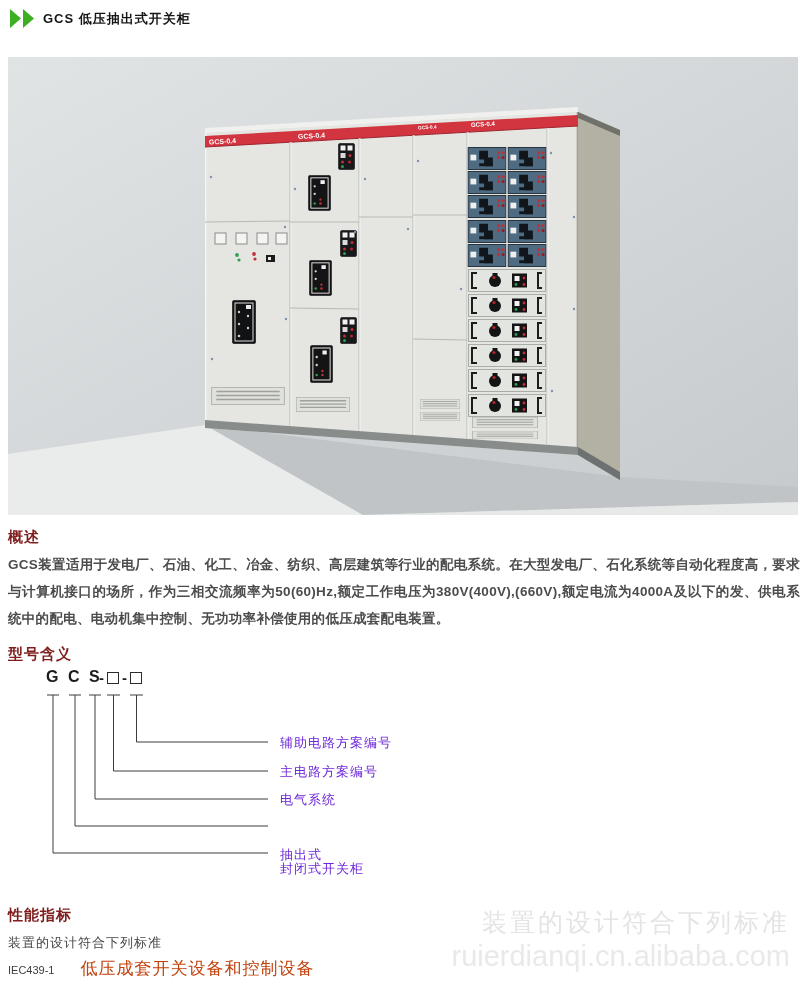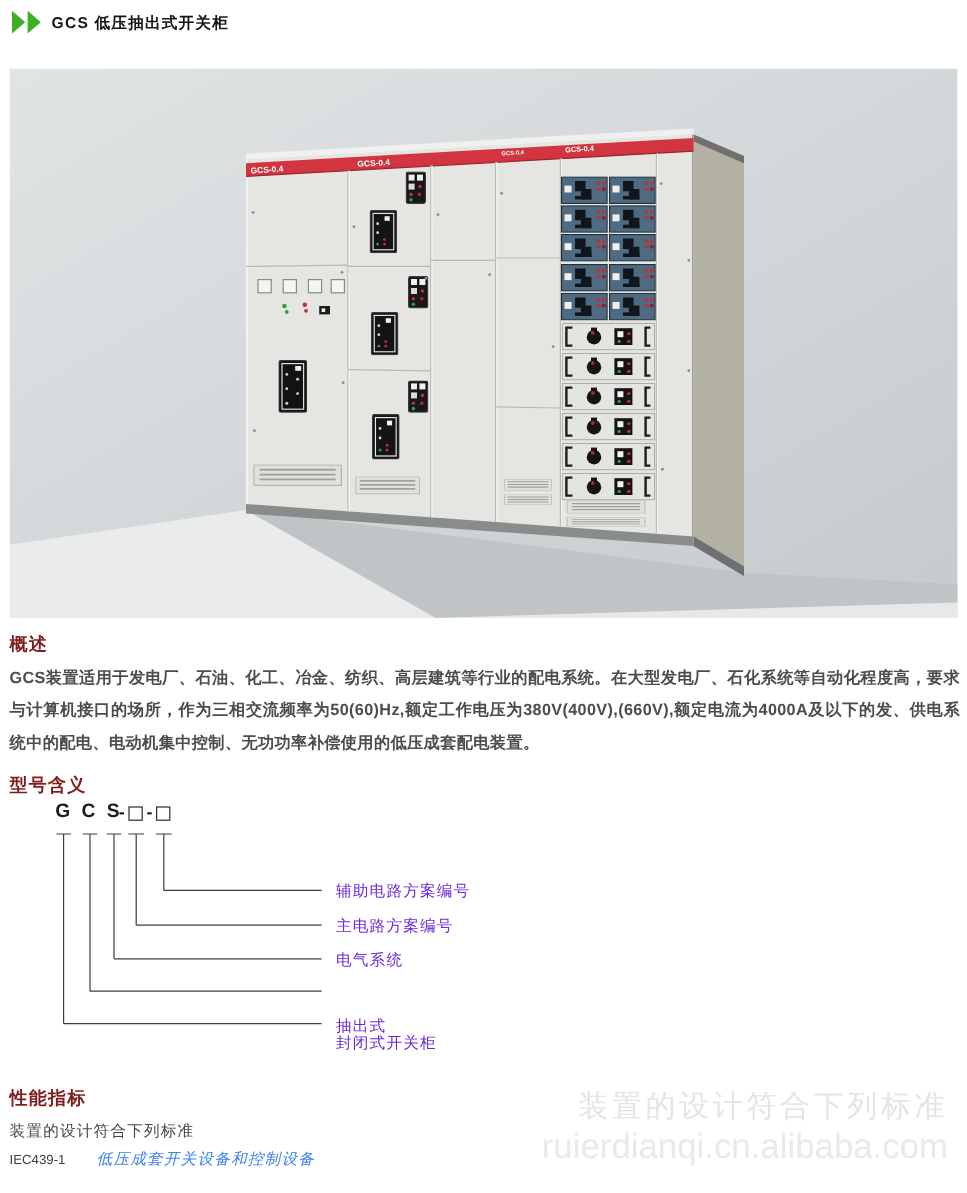--- a/index.html
+++ b/index.html
@@ -30,21 +30,21 @@
   .diagram{position:absolute;left:40px;top:668px;width:430px;height:210px;}
   .diagram svg{position:absolute;left:0;top:0;}
   .code-part{position:absolute;top:0;font-size:16px;font-weight:bold;color:#1c1c1c;}
   .code-box{position:absolute;top:4px;width:10px;height:10px;border:1.5px solid #2c2c2c;background:#fff;}
   .code-dash{position:absolute;top:1px;font-size:15px;font-weight:bold;color:#1c1c1c;}
   .model-label{position:absolute;left:240px;font-size:13px;color:#6d28d9;letter-spacing:1px;white-space:nowrap;}
   
   .perf-intro{position:absolute;left:8px;top:934px;font-size:13px;color:#474747;letter-spacing:1px;text-align:center;}
   .perf-row{position:absolute;left:8px;top:957px;display:flex;align-items:baseline;}
   .perf-code{font-size:11px;color:#3d3d3d;}
-  .perf-name{font-size:13px;color:#3b82f6;margin-left:26px;letter-spacing:1px;font-style:italic;}
+  .perf-name{font-size:17px;color:#c2410c;margin-left:26px;letter-spacing:1px;}
   
   .watermark{position:absolute;right:16px;top:906px;text-align:right;pointer-events:none;}
   .wm-company{font-size:25px;color:#e4e4e4;letter-spacing:3px;line-height:32px;}
   .wm-site{font-size:29px;color:#e9e9e9;line-height:36px;}
 </style>
 </head>
 <body>
 
 <div class="header">
   <svg class="arrows" viewBox="0 0 27 19">

